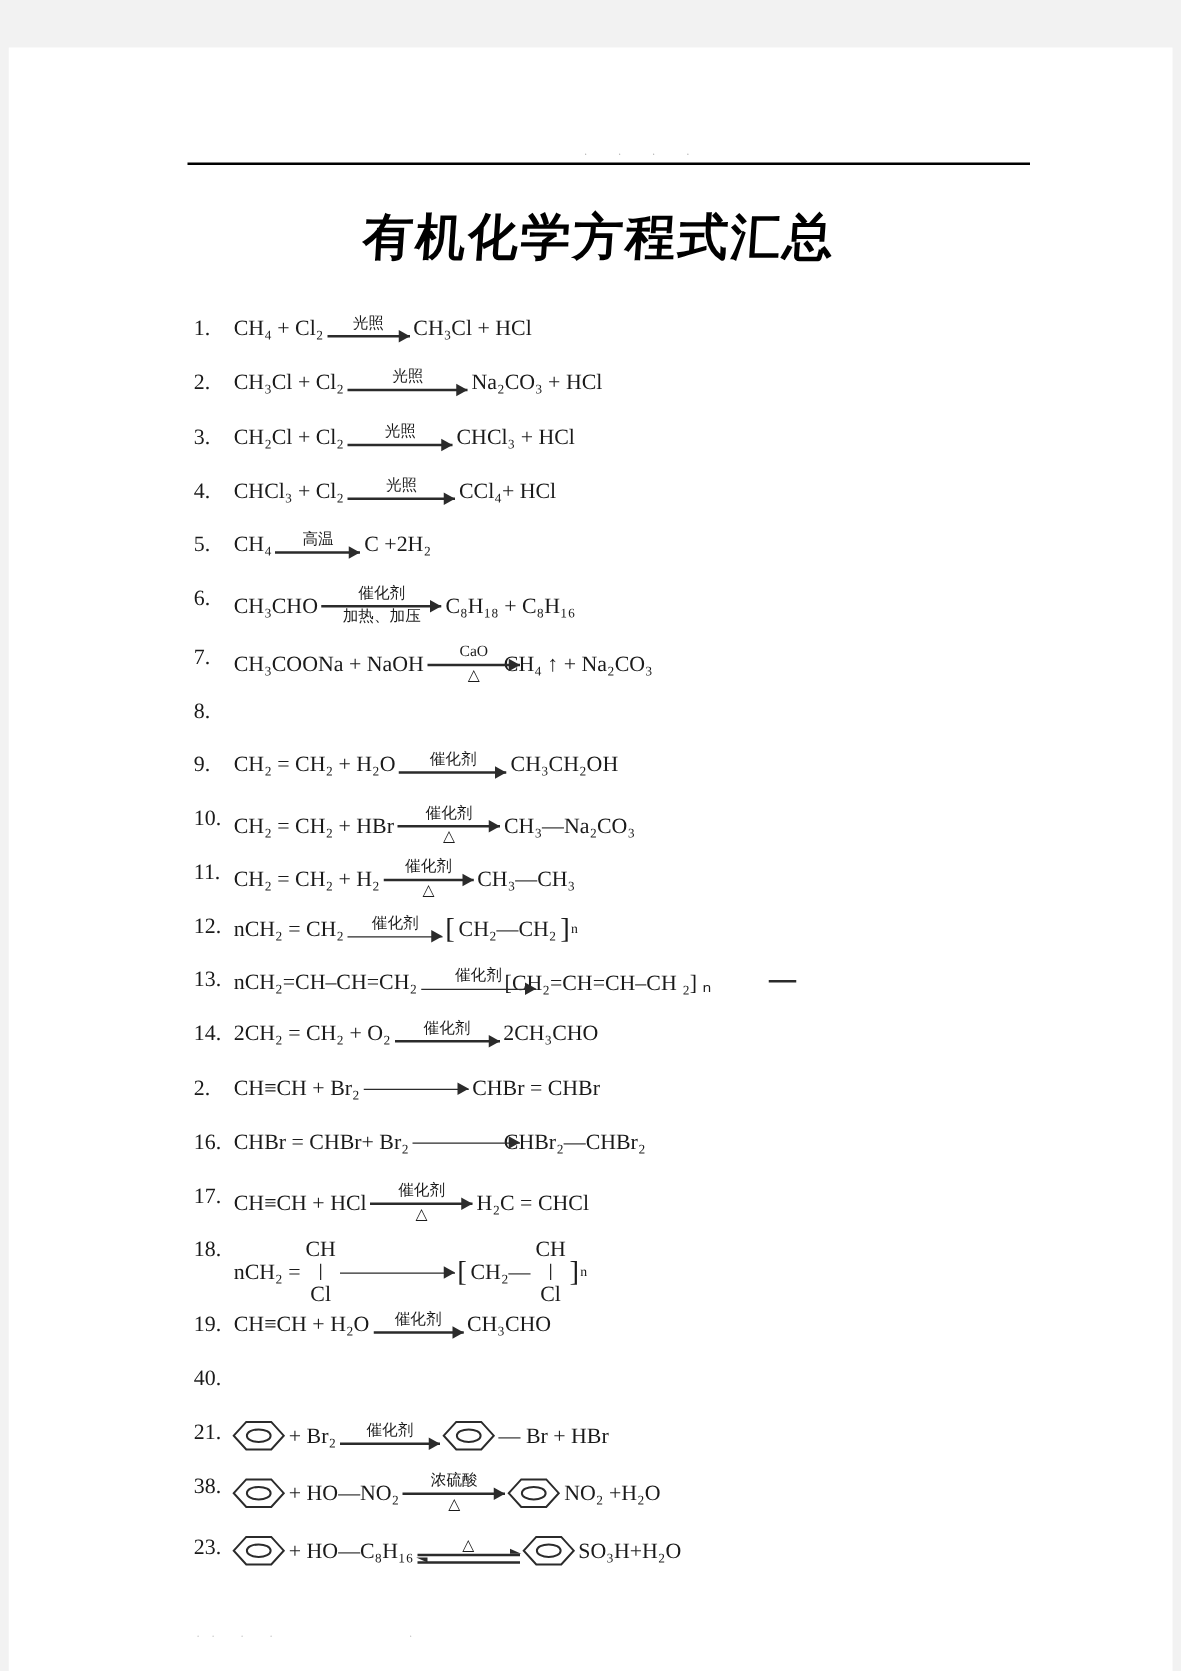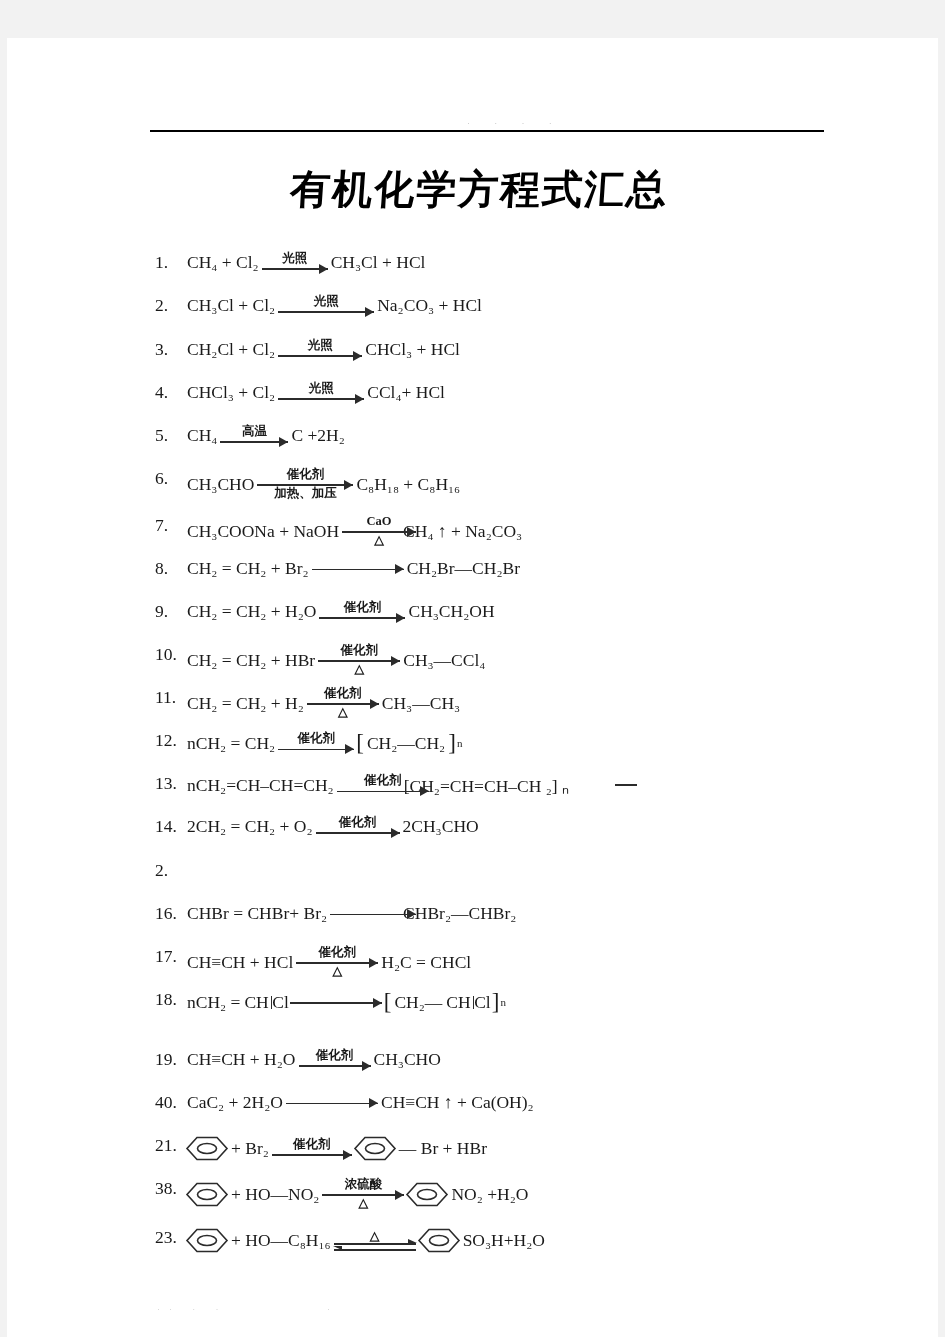--- a/index.html
+++ b/index.html
@@ -80,21 +80,20 @@
   .term { padding: 0 2px; }
   
   .arrow {
     position: relative;
     display: inline-flex;
     flex-direction: column;
     align-items: center;
     justify-content: center;
     flex: none;
     margin: 0 1px;
-    font-weight: bold;
   }
   .arrow .above, .arrow .below {
     font-size: 12.5px;
     line-height: 1.05;
     white-space: nowrap;
     color: #1a1a1a;
   }
   .arrow .above { margin-bottom: -2px; }
   .arrow .below { margin-top: -2px; }
   .shaft {
@@ -165,20 +164,21 @@
   .brk {
     font-size: 23px;
     font-family: "Liberation Serif", serif;
     padding: 0 1px;
   }
   .sub-n { font-size: 11px; vertical-align: sub; }
   
   .substituent-wrap {
     position: relative;
     display: inline-flex;
+    flex-direction: column;
     align-items: center;
     flex: none;
     text-align: right;
   }
   .bond-down {
     width: 1.5px;
     height: 13px;
     background: #2b2b2b;
     margin-top: 1px;
   }
@@ -297,27 +297,20 @@
           <span class="arrow">
             <span class="above">CaO</span>
             <span class="shaft" style="width: 74px;"></span>
             <span class="below tri">△</span>
           </span>
           <span class="term overlap-left">CH₄ ↑ + Na₂CO₃</span>
         </span>
       </div>
       <div class="eq" style="position: absolute; top: 306px; left: 0px; width: 945px;">
         <span class="num">8.</span>
-        <span class="body-row">
-          <span class="term">CH₂ = CH₂ + Br₂</span>
-          <span class="arrow">
-            <span class="shaft" style="width: 92px;"></span>
-          </span>
-          <span class="term">CH₂Br—CH₂Br</span>
-        </span>
       </div>
       <div class="eq" style="position: absolute; top: 349px; left: 0px; width: 945px;">
         <span class="num">9.</span>
         <span class="body-row">
           <span class="term">CH₂ = CH₂ + H₂O</span>
           <span class="arrow">
             <span class="above">催化剂</span>
             <span class="shaft" style="width: 86px;"></span>
           </span>
           <span class="term">CH₃CH₂OH</span>
@@ -325,21 +318,21 @@
       </div>
       <div class="eq" style="position: absolute; top: 392px; left: 0px; width: 945px;">
         <span class="num">10.</span>
         <span class="body-row">
           <span class="term">CH₂ = CH₂ + HBr</span>
           <span class="arrow">
             <span class="above">催化剂</span>
             <span class="shaft" style="width: 82px;"></span>
             <span class="below tri">△</span>
           </span>
-          <span class="term">CH₃—CCl₄</span>
+          <span class="term">CH₃—Na₂CO₃</span>
         </span>
       </div>
       <div class="eq" style="position: absolute; top: 435px; left: 0px; width: 945px;">
         <span class="num">11.</span>
         <span class="body-row">
           <span class="term">CH₂ = CH₂ + H₂</span>
           <span class="arrow">
             <span class="above">催化剂</span>
             <span class="shaft" style="width: 72px;"></span>
             <span class="below tri">△</span>
@@ -379,20 +372,27 @@
           <span class="term">2CH₂ = CH₂ + O₂</span>
           <span class="arrow">
             <span class="above">催化剂</span>
             <span class="shaft" style="width: 84px;"></span>
           </span>
           <span class="term">2CH₃CHO</span>
         </span>
       </div>
       <div class="eq" style="position: absolute; top: 608px; left: 0px; width: 945px;">
         <span class="num">2.</span>
+        <span class="body-row">
+          <span class="term">CH≡CH + Br₂</span>
+          <span class="arrow">
+            <span class="shaft" style="width: 84px;"></span>
+          </span>
+          <span class="term">CHBr = CHBr</span>
+        </span>
       </div>
       <div class="eq" style="position: absolute; top: 651px; left: 0px; width: 945px;">
         <span class="num">16.</span>
         <span class="body-row">
           <span class="term">CHBr = CHBr+ Br₂</span>
           <span class="arrow">
             <span class="shaft" style="width: 86px;"></span>
           </span>
           <span class="term overlap-left">CHBr₂—CHBr₂</span>
         </span>
@@ -438,27 +438,20 @@
           <span class="term">CH≡CH + H₂O</span>
           <span class="arrow">
             <span class="above">催化剂</span>
             <span class="shaft" style="width: 72px;"></span>
           </span>
           <span class="term">CH₃CHO</span>
         </span>
       </div>
       <div class="eq" style="position: absolute; top: 840px; left: 0px; width: 945px;">
         <span class="num">40.</span>
-        <span class="body-row">
-          <span class="term">CaC₂ + 2H₂O</span>
-          <span class="arrow">
-            <span class="shaft" style="width: 92px;"></span>
-          </span>
-          <span class="term">CH≡CH ↑ + Ca(OH)₂</span>
-        </span>
       </div>
       <div class="eq" style="position: absolute; top: 883px; left: 0px; width: 945px;">
         <span class="num">21.</span>
         <span class="body-row">
           <span class="benzene">
             <svg width="44" height="27" viewBox="0 0 44 27">
               <polygon points="2,13.5 12,2.5 32,2.5 42,13.5 32,24.5 12,24.5" fill="none" stroke="#2b2b2b" stroke-width="1.6"></polygon>
               <ellipse cx="22" cy="13.5" rx="9.5" ry="5" fill="none" stroke="#2b2b2b" stroke-width="1.6"></ellipse>
             </svg>
           </span>

